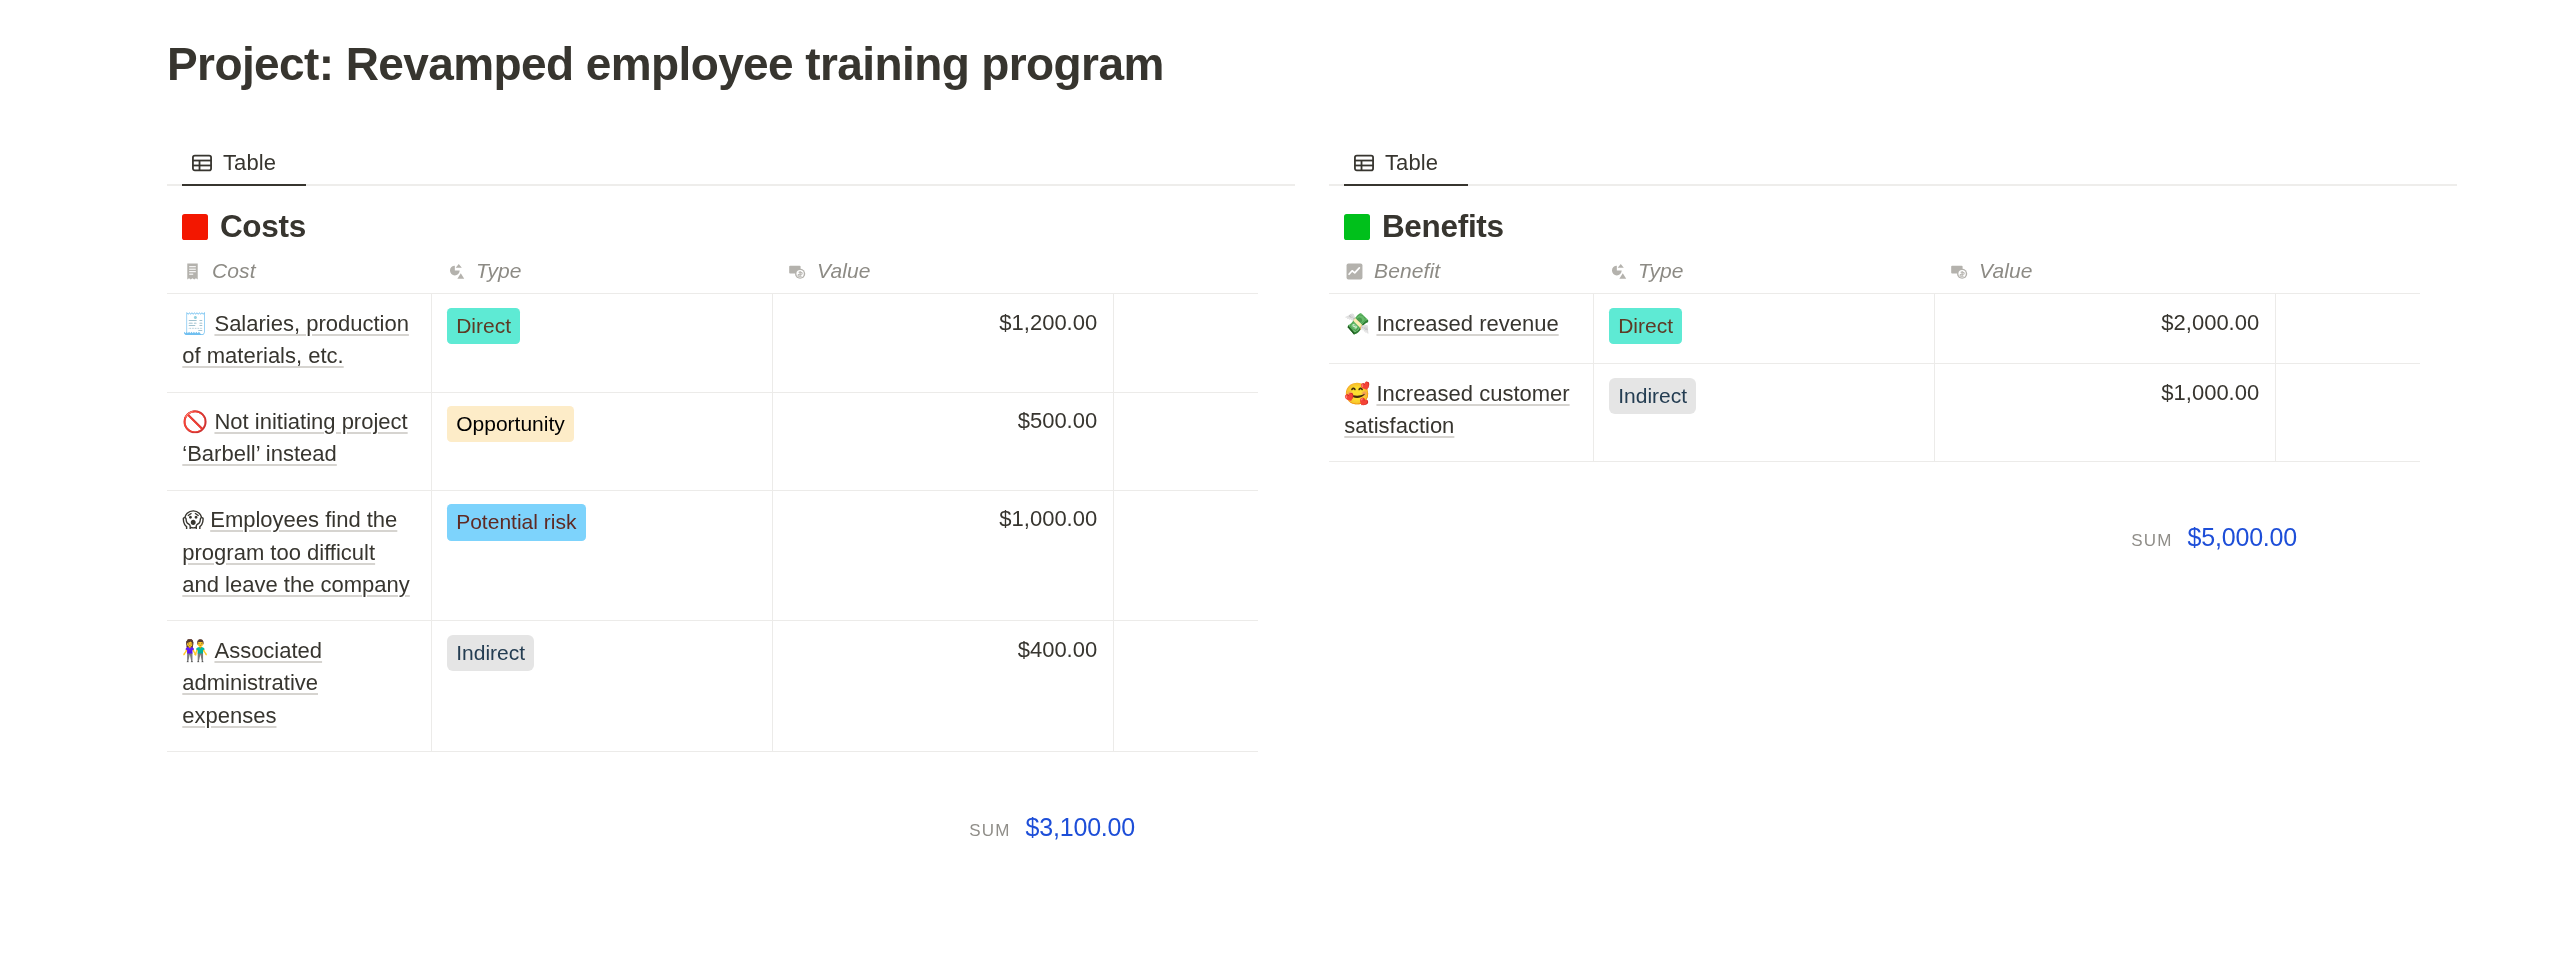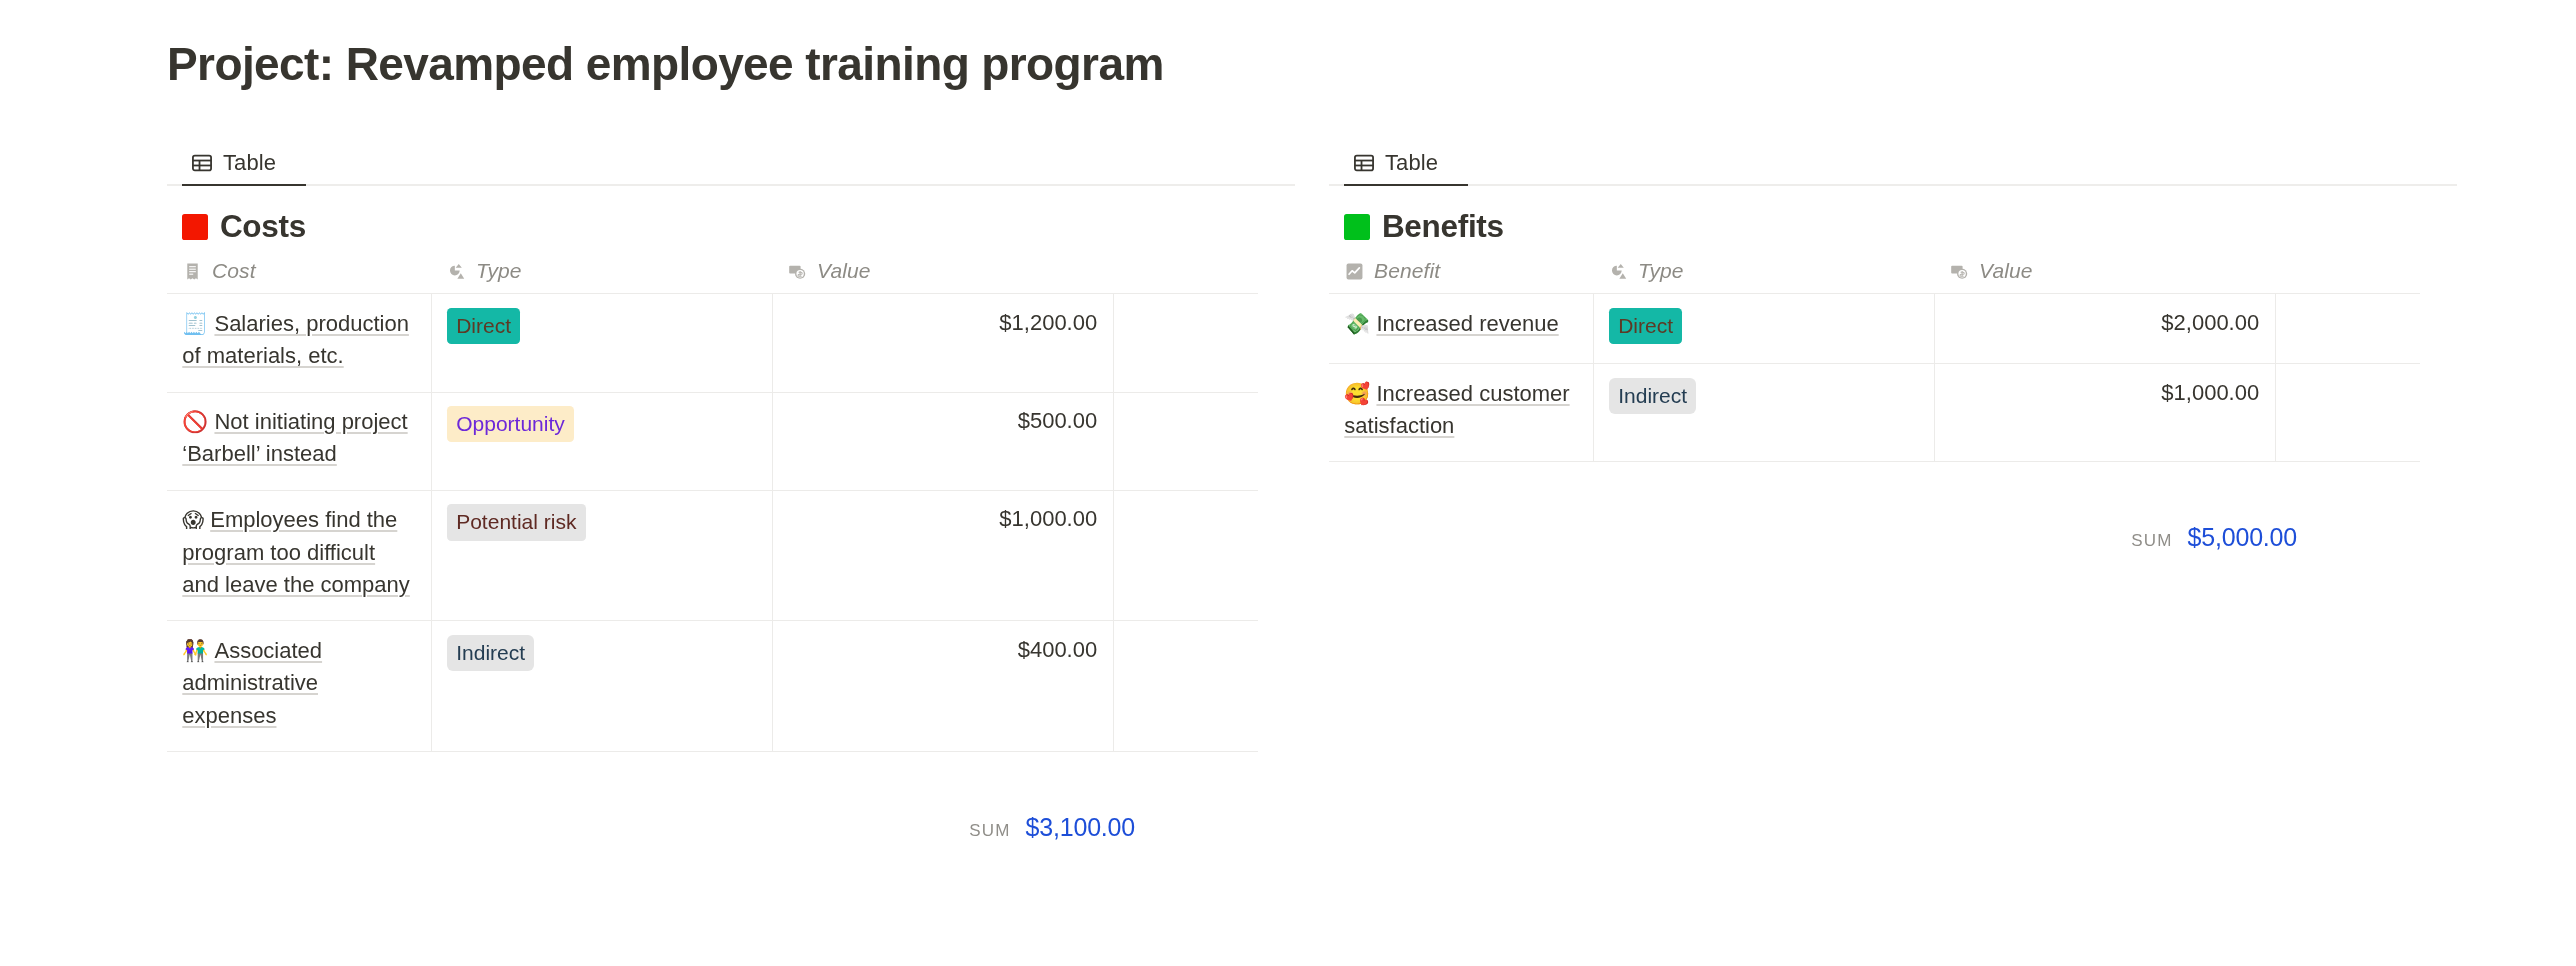--- a/index.html
+++ b/index.html
@@ -183,23 +183,23 @@
   }
 
   .tag {
     display: inline-block;
     font-size: 21px;
     line-height: 1;
     padding: 6.8px 9.4px 8.5px 9.4px;
     border-radius: 4.3px;
     white-space: nowrap;
   }
-  .tag-direct      { background: #14b8a6; color: #5d3a25; }
-  .tag-opportunity { background: #fdecc8; color: #6d28d9; }
-  .tag-risk        { background: #e5e5e5; color: #5f2a23; }
+  .tag-direct      { background: #5eead4; color: #5d3a25; }
+  .tag-opportunity { background: #fdecc8; color: #000000; }
+  .tag-risk        { background: #7dd3fc; color: #5f2a23; }
   .tag-indirect    { background: #e5e5e5; color: #243d52; border-radius: 6px; }
   .tag-competitive { background: #f5e0e9; color: #4f2238; }
 
   .cell-value {
     font-size: 22px;
     line-height: 1.4;
     color: #37352f;
     text-align: right;
   }
 

